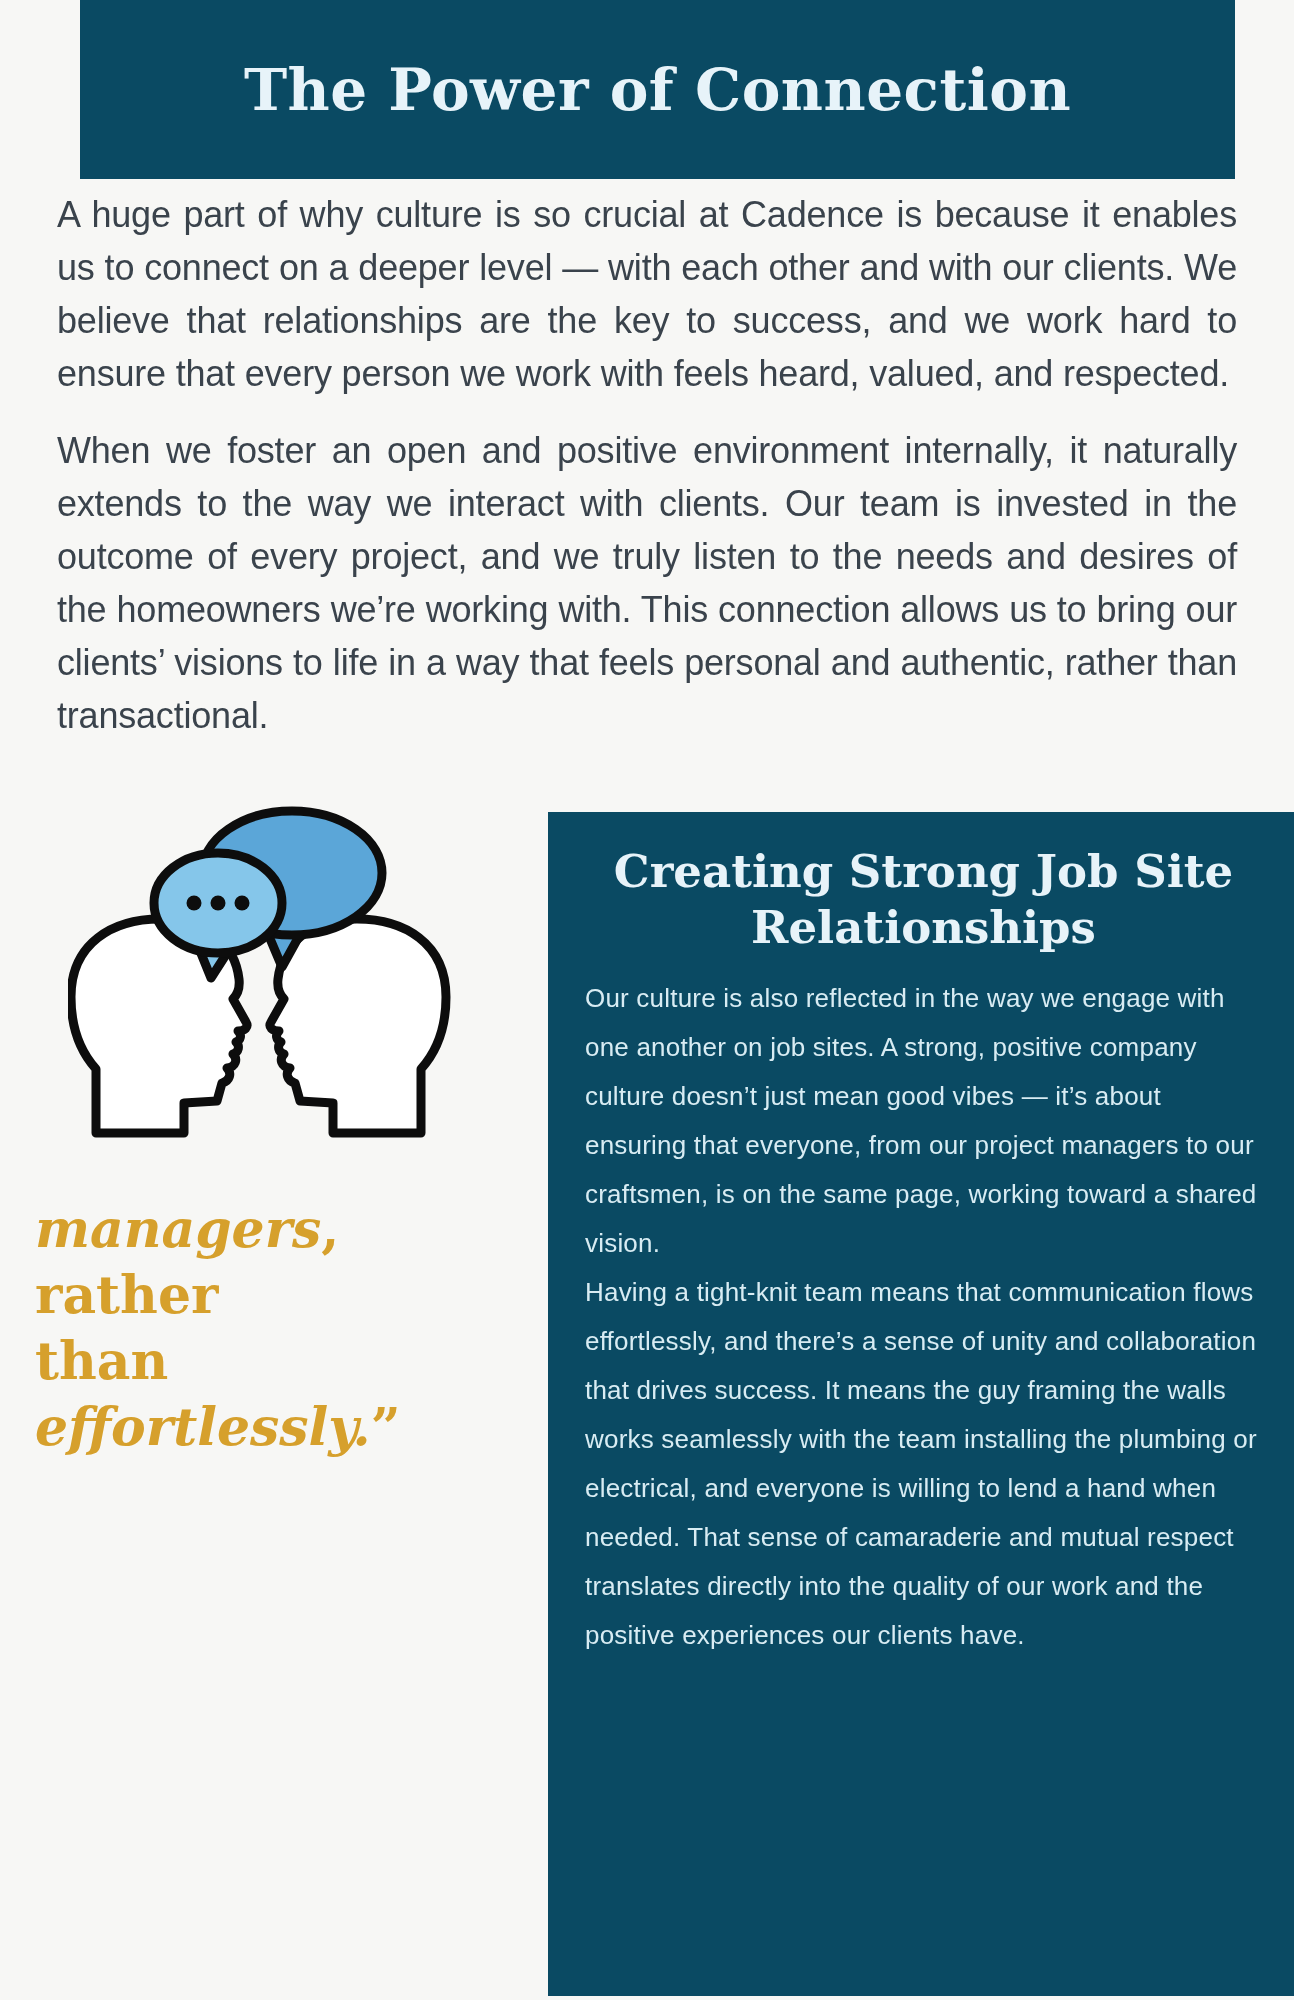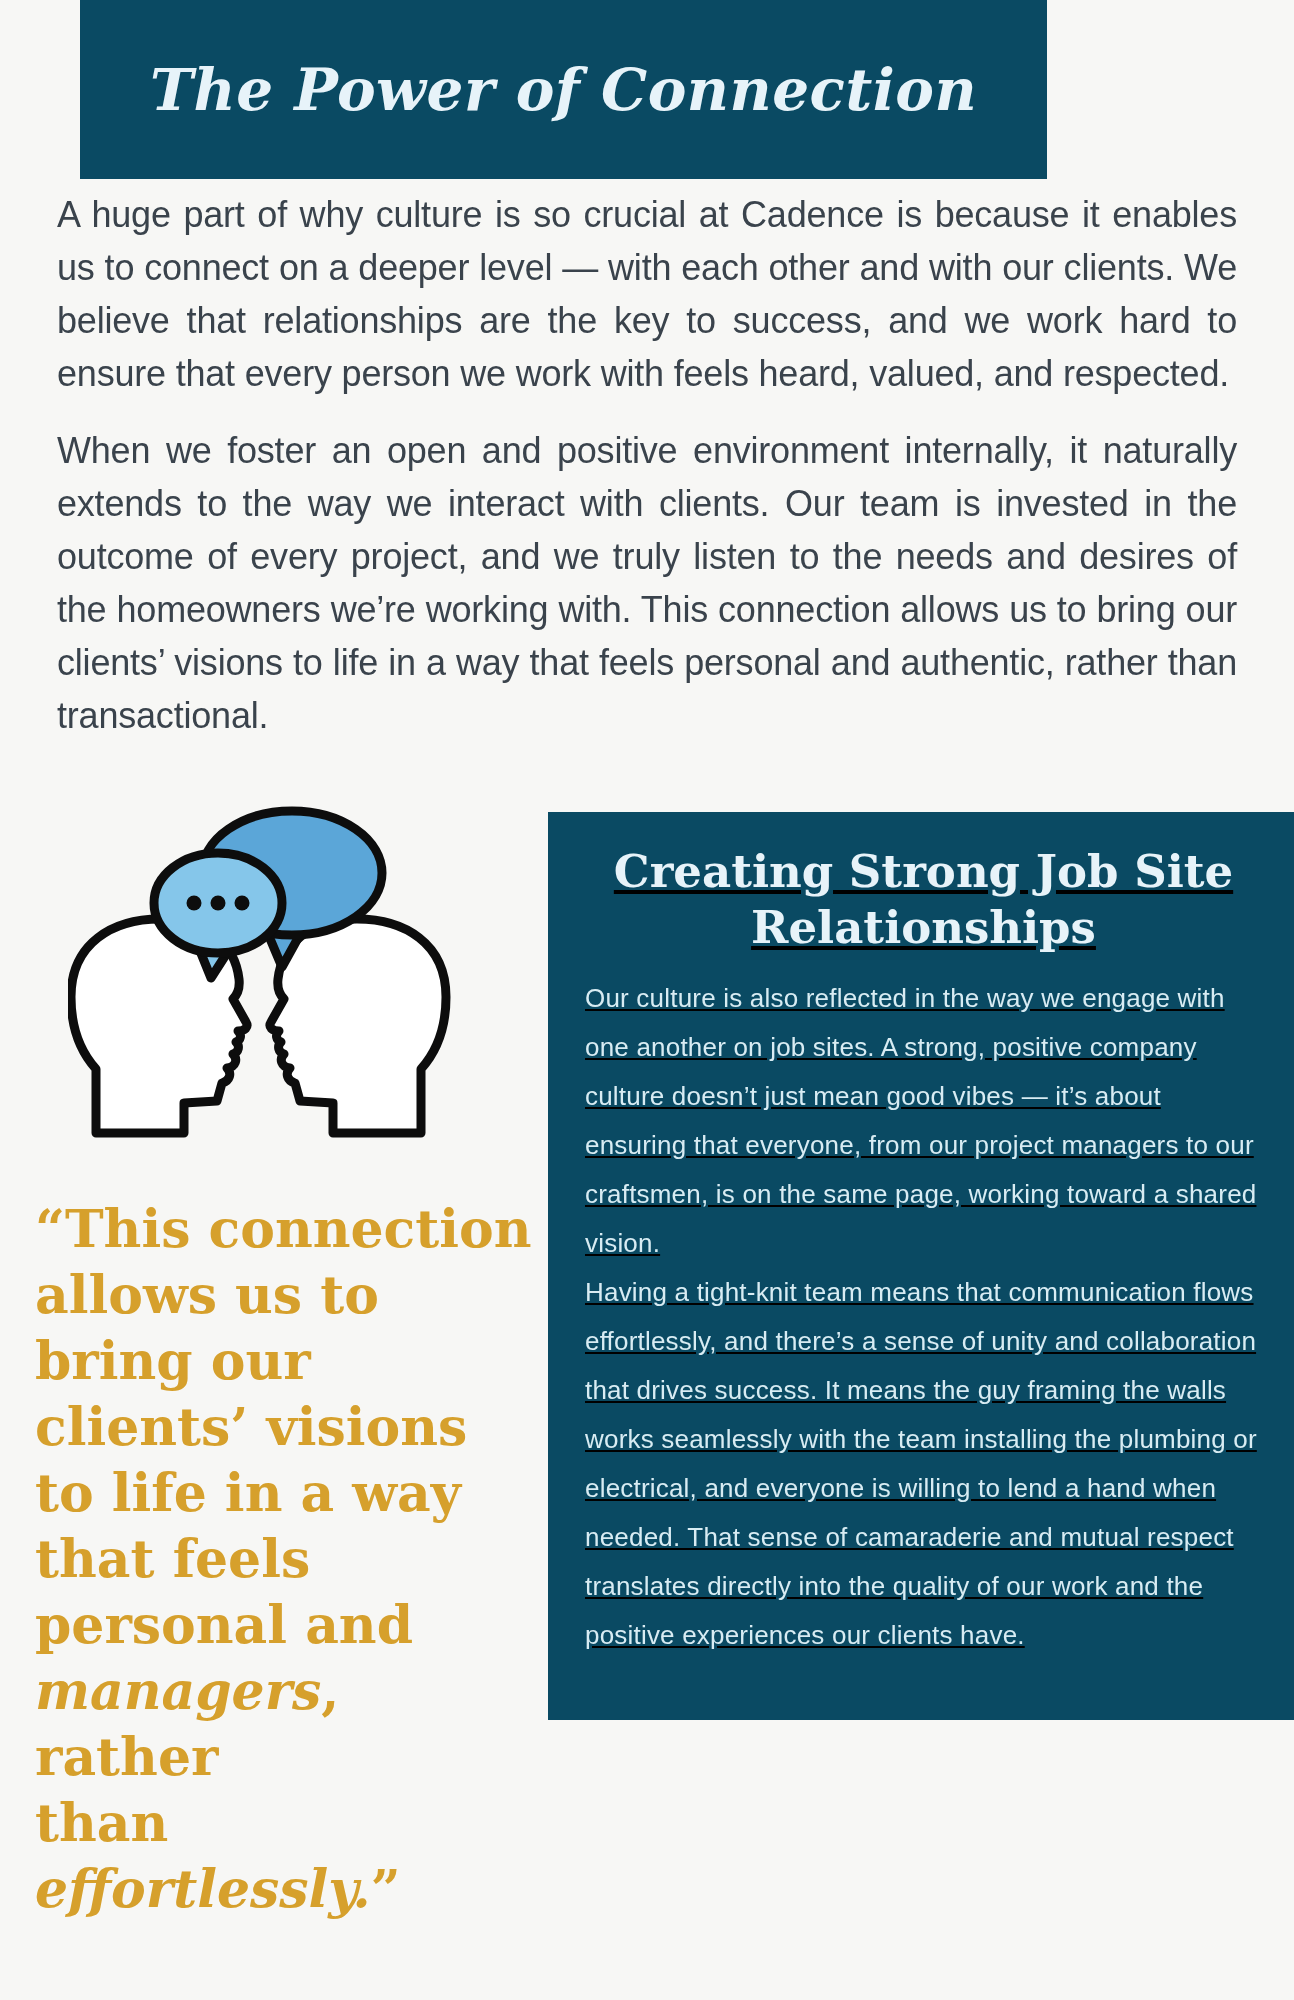--- a/index.html
+++ b/index.html
@@ -5,23 +5,23 @@
   html,body{margin:0;padding:0;}
   .page{
     position:relative;
     width:1294px;height:2000px;
     background:var(--c-page-bg,#F7F7F5);
     overflow:hidden;
     font-family:"Liberation Sans",sans-serif;
   }
   
   .header-banner{
-    position:absolute;left:80px;top:0;width:967px;height:179px;
+    position:absolute;left:80px;top:0;width:1155px;height:179px;
     background:var(--c-teal,#0A4A63);
-    display:flex;align-items:center;justify-content:center;font-style:italic;
+    display:flex;align-items:center;justify-content:center;
   }
   .header-title{
     font-family:"DejaVu Serif","Liberation Serif",serif;
     font-weight:bold;font-size:58px;letter-spacing:.5px;
     color:var(--c-light-heading,#E7F3F9);
     white-space:nowrap;
   }
   
   .intro{
     position:absolute;left:57px;top:188px;width:1180px;
@@ -39,25 +39,24 @@
   .pull-quote{
     position:absolute;left:35px;top:1196px;width:505px;
     font-family:"DejaVu Serif","Liberation Serif",serif;
     font-weight:bold;font-size:52px;line-height:66px;
     color:var(--c-gold,#D6A02C);
     white-space:pre-line;
   }
   .pull-quote .it{font-style:italic;}
   
   .panel{
-    position:absolute;left:548px;top:812px;width:746px;height:908px;
+    position:absolute;left:548px;top:812px;width:746px;height:1184px;
     background:var(--c-teal,#0A4A63);
     box-sizing:border-box;
     padding:32px 32px 0 37px;
-    text-decoration:underline;
   }
   .panel-heading{
     font-family:"DejaVu Serif","Liberation Serif",serif;
     font-weight:bold;font-size:45px;line-height:56px;
     color:var(--c-light-heading,#E7F3F9);
     text-align:center;
     margin:0 0 18px 0;
   }
   .panel-body{
     color:var(--c-panel-text,#D8ECF3);
@@ -116,28 +115,21 @@
       <path d="M 128 138 L 168 136 L 143 175 Z"></path>
       <ellipse cx="150" cy="100" rx="64" ry="50"></ellipse>
       <g style="fill:var(--c-outline,#0D0D0D);stroke:none;">
         <circle cx="126" cy="100" r="7.5"></circle>
         <circle cx="150" cy="100" r="7.5"></circle>
         <circle cx="174" cy="100" r="7.5"></circle>
       </g>
     </g>
   </svg>
 
-  <div class="pull-quote"><span>“This connection
-allows us to
-bring our
-clients’ visions
-to life in a way
-that feels
-personal and
-</span><span class="it">managers</span><span>, rather
+  <div class="pull-quote"><span class="it">managers</span><span>, rather
 than
 </span><span class="it">effortlessly.</span><span>”</span></div>
 
   <div class="panel">
     <h2 class="panel-heading">Creating Strong Job Site Relationships</h2>
     <div class="panel-body">
       <p>Our culture is also reflected in the way we engage with one another on job sites. A strong, positive company culture doesn’t just mean good vibes — it’s about ensuring that everyone, from our project managers to our craftsmen, is on the same page, working toward a shared vision.</p>
       <p>Having a tight-knit team means that communication flows effortlessly, and there’s a sense of unity and collaboration that drives success. It means the guy framing the walls works seamlessly with the team installing the plumbing or electrical, and everyone is willing to lend a hand when needed. That sense of camaraderie and mutual respect translates directly into the quality of our work and the positive experiences our clients have.</p>
     </div>
   </div>

